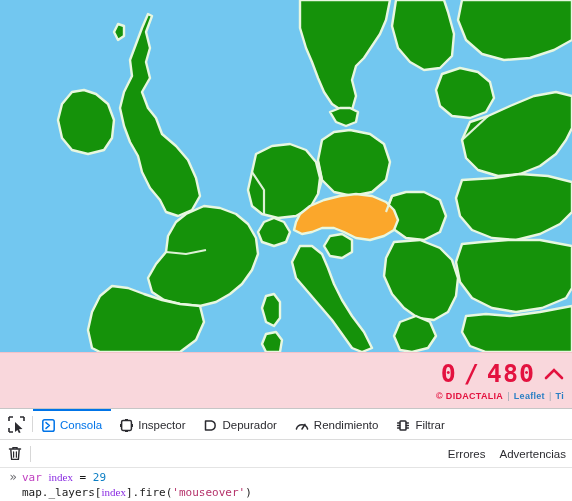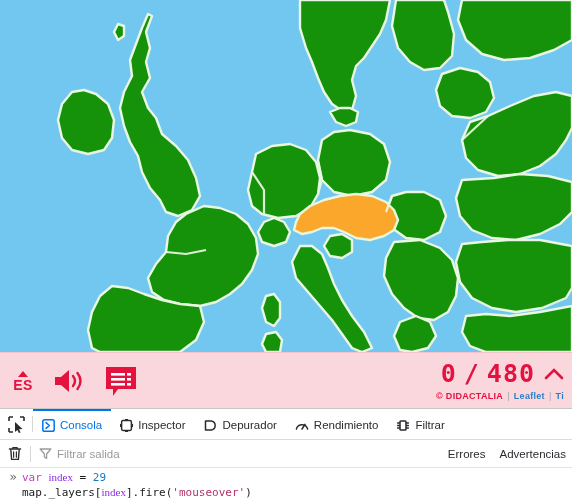--- a/index.html
+++ b/index.html
@@ -344,47 +344,20 @@
         <path d="M318 162 L322 180 L318 194"></path>
         <path d="M392 196 L386 212"></path>
         <path d="M462 140 L488 116"></path>
         <path d="M166 252 L186 254 L206 250"></path>
       </g>
     </svg>
   </div>
 
   <div class="game-bar">
 
-    <div class="game-left">
-
-      <div class="lang-btn">
-        <span class="lang-caret"></span>
-        <span class="lang-text">ES</span>
-      </div>
-
-      <div class="sound-btn">
-        <svg width="34" height="26" viewBox="0 0 34 26">
-          <path d="M3 9 L9 9 L17 2 L17 24 L9 17 L3 17 Z" fill="#e3123f"></path>
-          <path d="M21 8 Q25 13 21 18" stroke="#e3123f" stroke-width="2.4" fill="none" stroke-linecap="round"></path>
-          <path d="M25.5 5 Q31.5 13 25.5 21" stroke="#e3123f" stroke-width="2.4" fill="none" stroke-linecap="round"></path>
-        </svg>
-      </div>
-
-      <div class="msg-btn">
-        <svg width="34" height="32" viewBox="0 0 34 32">
-          <path d="M2 2 H32 V24 H14 L9 31 L9 24 H2 Z" fill="#e3123f"></path>
-          <rect x="7" y="8" width="14" height="2.6" fill="#ffffff"></rect>
-          <rect x="23" y="8" width="4" height="2.6" fill="#ffffff"></rect>
-          <rect x="7" y="13" width="14" height="2.6" fill="#ffffff"></rect>
-          <rect x="23" y="13" width="4" height="2.6" fill="#ffffff"></rect>
-          <rect x="7" y="18" width="14" height="2.6" fill="#ffffff"></rect>
-          <rect x="23" y="18" width="4" height="2.6" fill="#ffffff"></rect>
-        </svg>
-      </div>
-    </div>
 
     <div class="game-right">
       <div class="score-row">
         <span>0</span>
         <span>/</span>
         <span>480</span>
         <span class="score-chevron">
           <svg width="20" height="14" viewBox="0 0 20 14">
             <path d="M2 11 L10 3 L18 11" stroke="#e3123f" stroke-width="2.6" fill="none" stroke-linecap="round"></path>
           </svg>
@@ -474,26 +447,20 @@
         <svg width="14" height="15" viewBox="0 0 14 15">
           <path d="M1.5 3 H12.5" stroke="#2b2b30" stroke-width="1.5" stroke-linecap="round"></path>
           <path d="M5 3 V1.6 H9 V3" stroke="#2b2b30" stroke-width="1.4" fill="none"></path>
           <path d="M2.8 3.4 L3.6 13.4 H10.4 L11.2 3.4" stroke="#2b2b30" stroke-width="1.4" fill="none" stroke-linejoin="round"></path>
           <path d="M5.6 5.8 V11.2 M8.4 5.8 V11.2" stroke="#2b2b30" stroke-width="1.2" stroke-linecap="round"></path>
         </svg>
       </div>
 
       <div class="ct-sep"></div>
 
-      <div class="ct-filter">
-        <svg width="13" height="13" viewBox="0 0 13 13">
-          <path d="M1.2 2 H11.8 L7.6 7 V11.4 L5.4 10 V7 Z" stroke="#9b9b9f" stroke-width="1.3" fill="none" stroke-linejoin="round"></path>
-        </svg>
-        <input class="ct-filter-input" type="text" placeholder="Filtrar salida" style="">
-      </div>
 
       <div class="ct-right">
         <span class="ct-chip">Errores</span>
         <span class="ct-chip">Advertencias</span>
       </div>
     </div>
 
     <div class="console-body">
       <div class="console-entry">
         <span class="entry-arrow">»</span>

